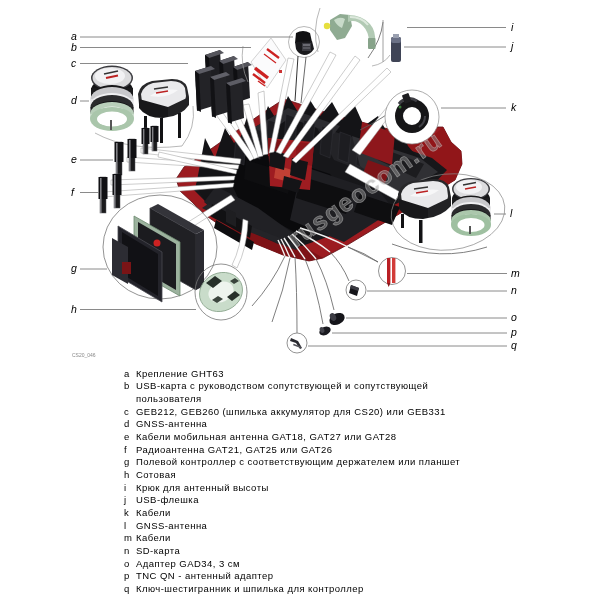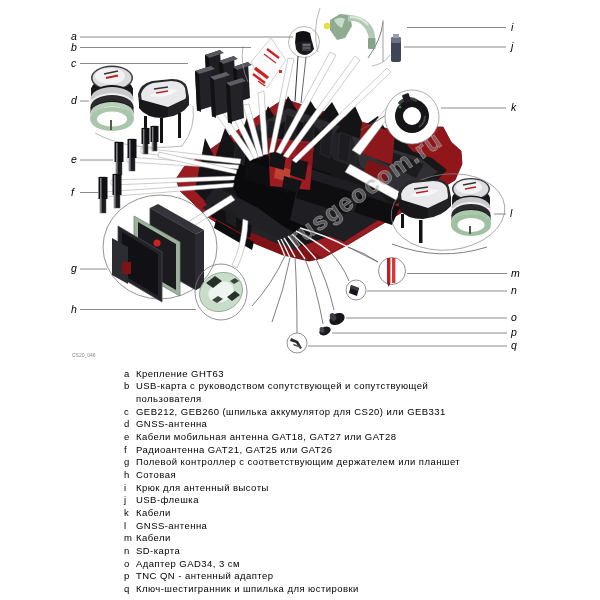--- a/index.html
+++ b/index.html
@@ -478,16 +478,16 @@
   <div class="lrow" style="top:557.5px">
         <span class="lt">o</span>
         <span class="lx">Адаптер GAD34, 3 см</span>
       </div>
   <div class="lrow" style="top:570.1px">
         <span class="lt">p</span>
         <span class="lx">TNC QN - антенный адаптер</span>
       </div>
   <div class="lrow" style="top:582.8px">
         <span class="lt">q</span>
-        <span class="lx">Ключ-шестигранник и шпилька для юстировки</span>
+        <span class="lx">Ключ-шестигранник и шпилька для контроллер</span>
       </div>
 </div>
 </div>
 
 </body></html>

